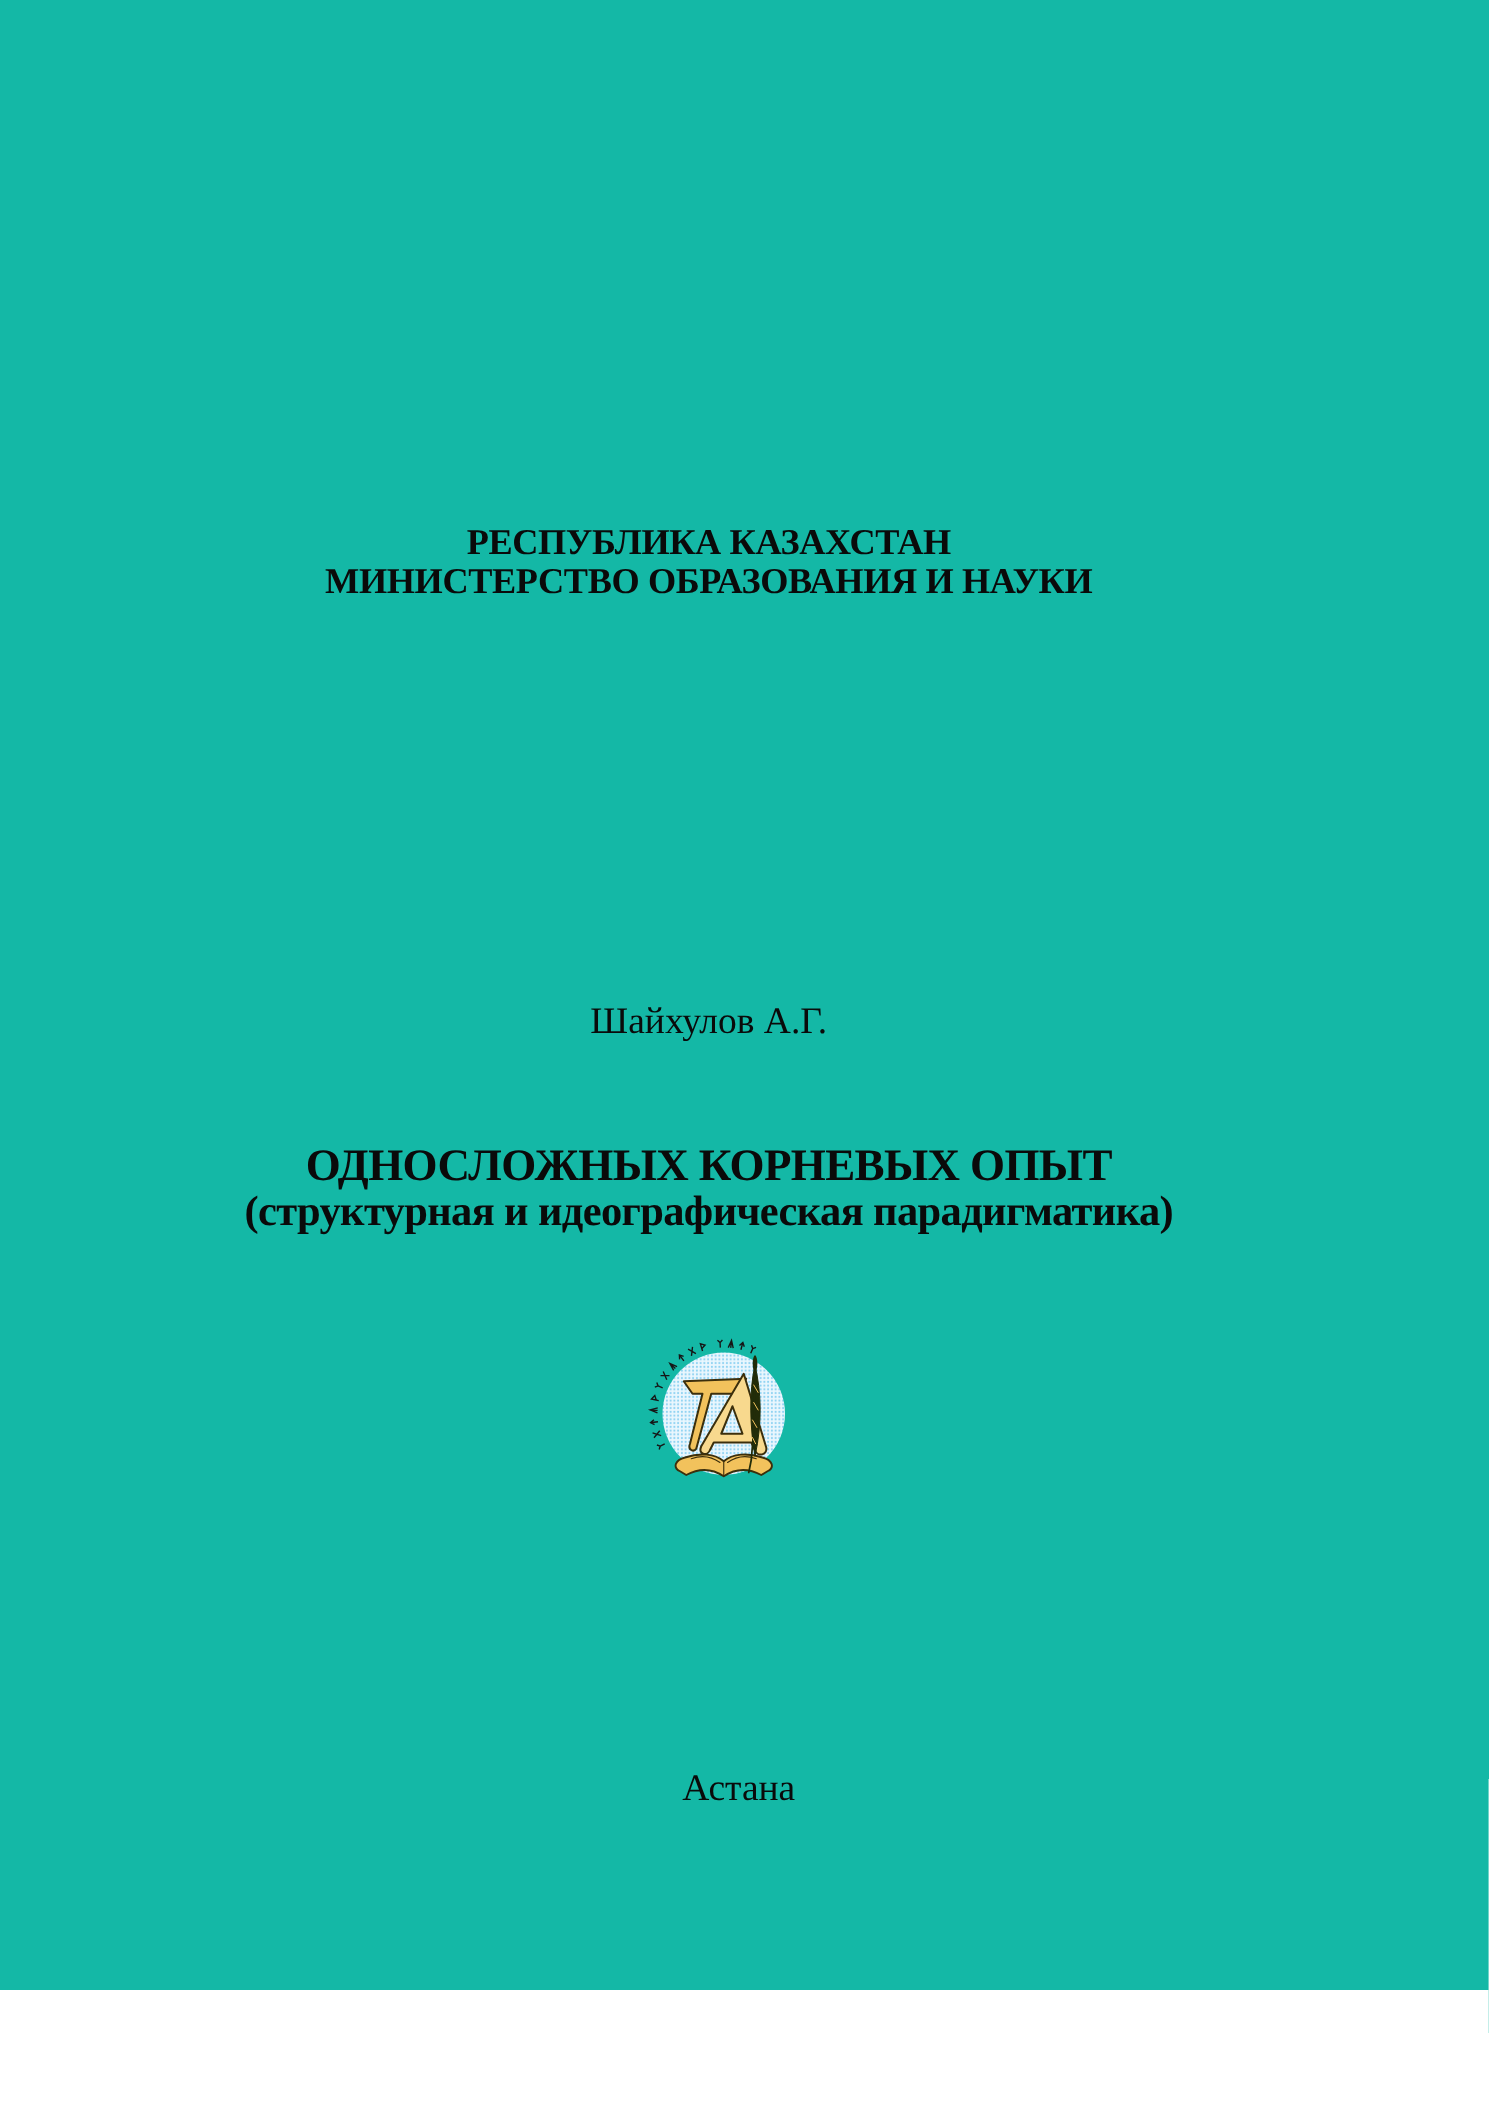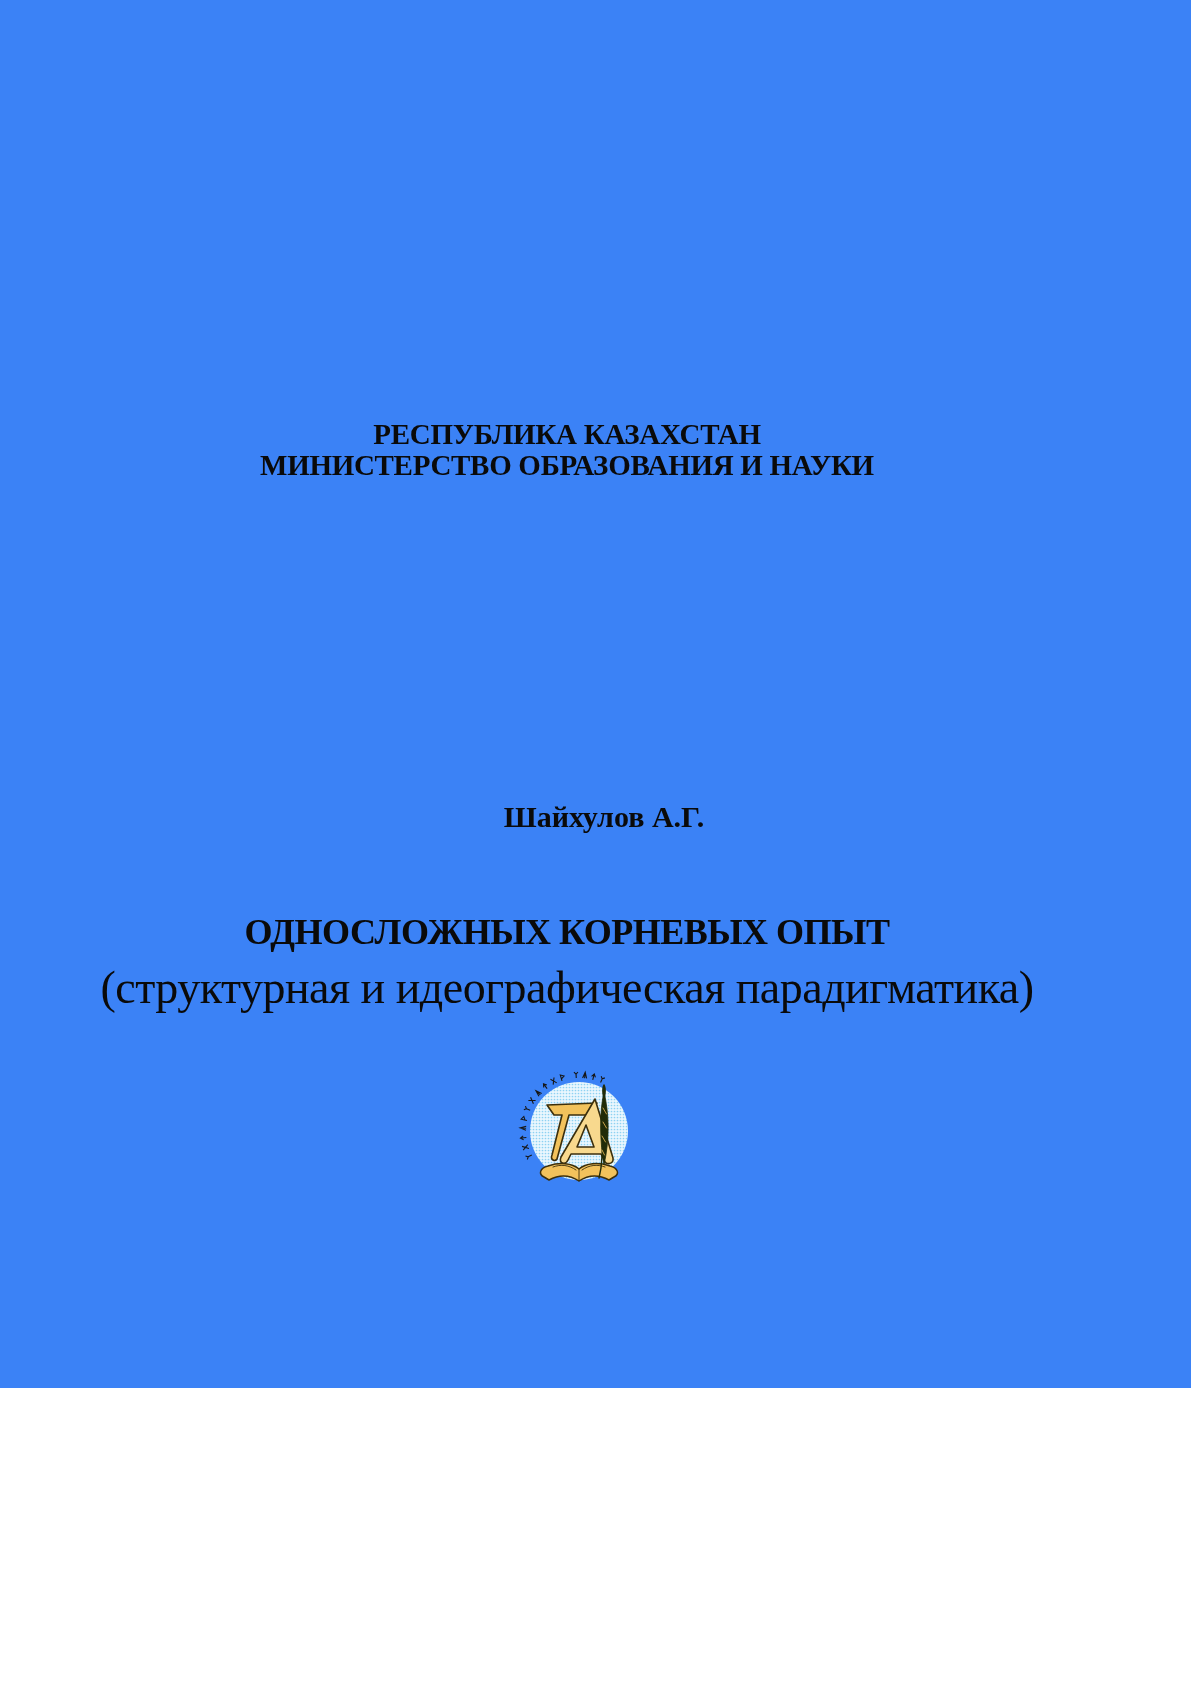--- a/index.html
+++ b/index.html
@@ -1,36 +1,36 @@
 <!DOCTYPE html>
 <html><head>
 <meta charset="utf-8">
 <style>
   html,body{margin:0;padding:0;background:#ffffff;}
   .page{
     position:relative;
-    width:1191px;height:1388px;
+    width:1191px;height:1592px;
     margin:0 auto;
-    background:#3b82f6;
+    background:#14b8a6;
     font-family:"Liberation Serif","DejaVu Serif",serif;
     color:#0a0a0a;
     overflow:hidden;
   }
   .line{
     position:absolute;
     left:0;
     width:1134px;          
     text-align:center;
     line-height:1.1;
     white-space:nowrap;
   }
   .hdr{font-size:29px;font-weight:bold;letter-spacing:-0.3px;}
-  .author{font-size:30px;font-weight:bold;margin-left:37px;}
+  .author{font-size:30px;font-weight:normal;}
   .title{font-size:36px;font-weight:bold;letter-spacing:-0.5px;}
-  .subtitle{font-size:46px;font-weight:normal;letter-spacing:-0.5px;margin-top:12px;}
+  .subtitle{font-size:34px;font-weight:bold;letter-spacing:-0.5px;}
   .imprint{font-size:30px;font-weight:normal;padding-left:24px;}
   #header-line1{top:419px;}
   #header-line2{top:450px;}
   #academy-line{top:520px;}
   #author-line{top:800px;}
   #title-line1{top:873px;}
   #title-line2{top:913px;}
   #subtitle-line{top:951px;}
   #imprint-city{top:1414px;}
   #imprint-year{top:1445px;}

